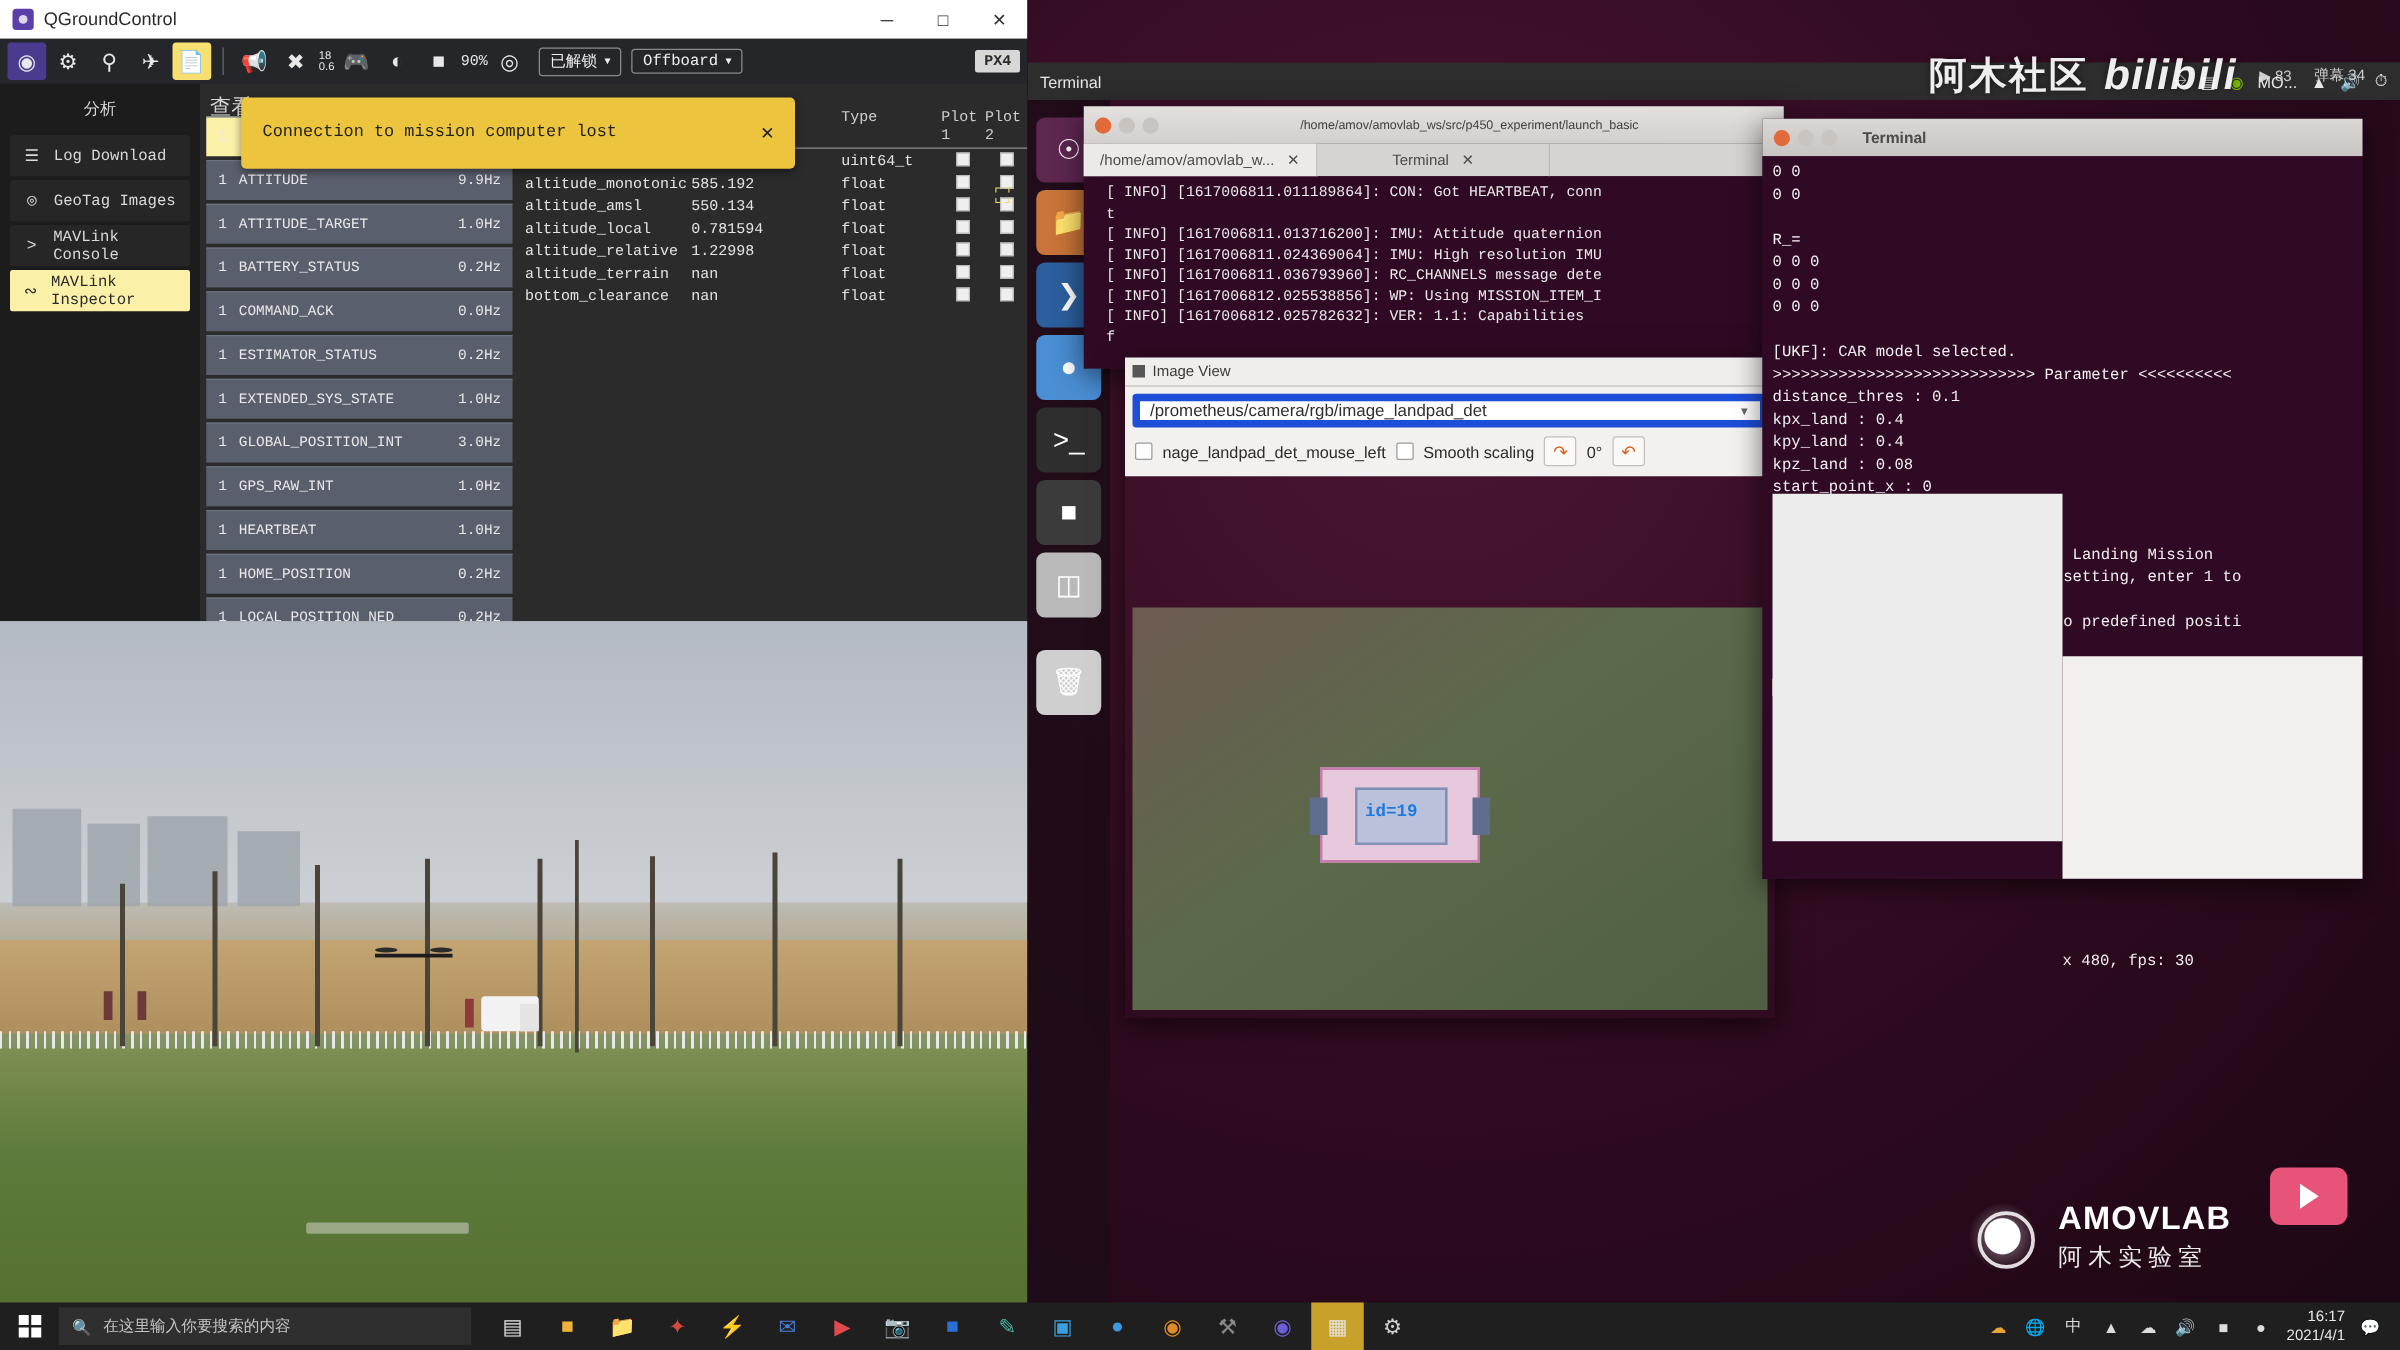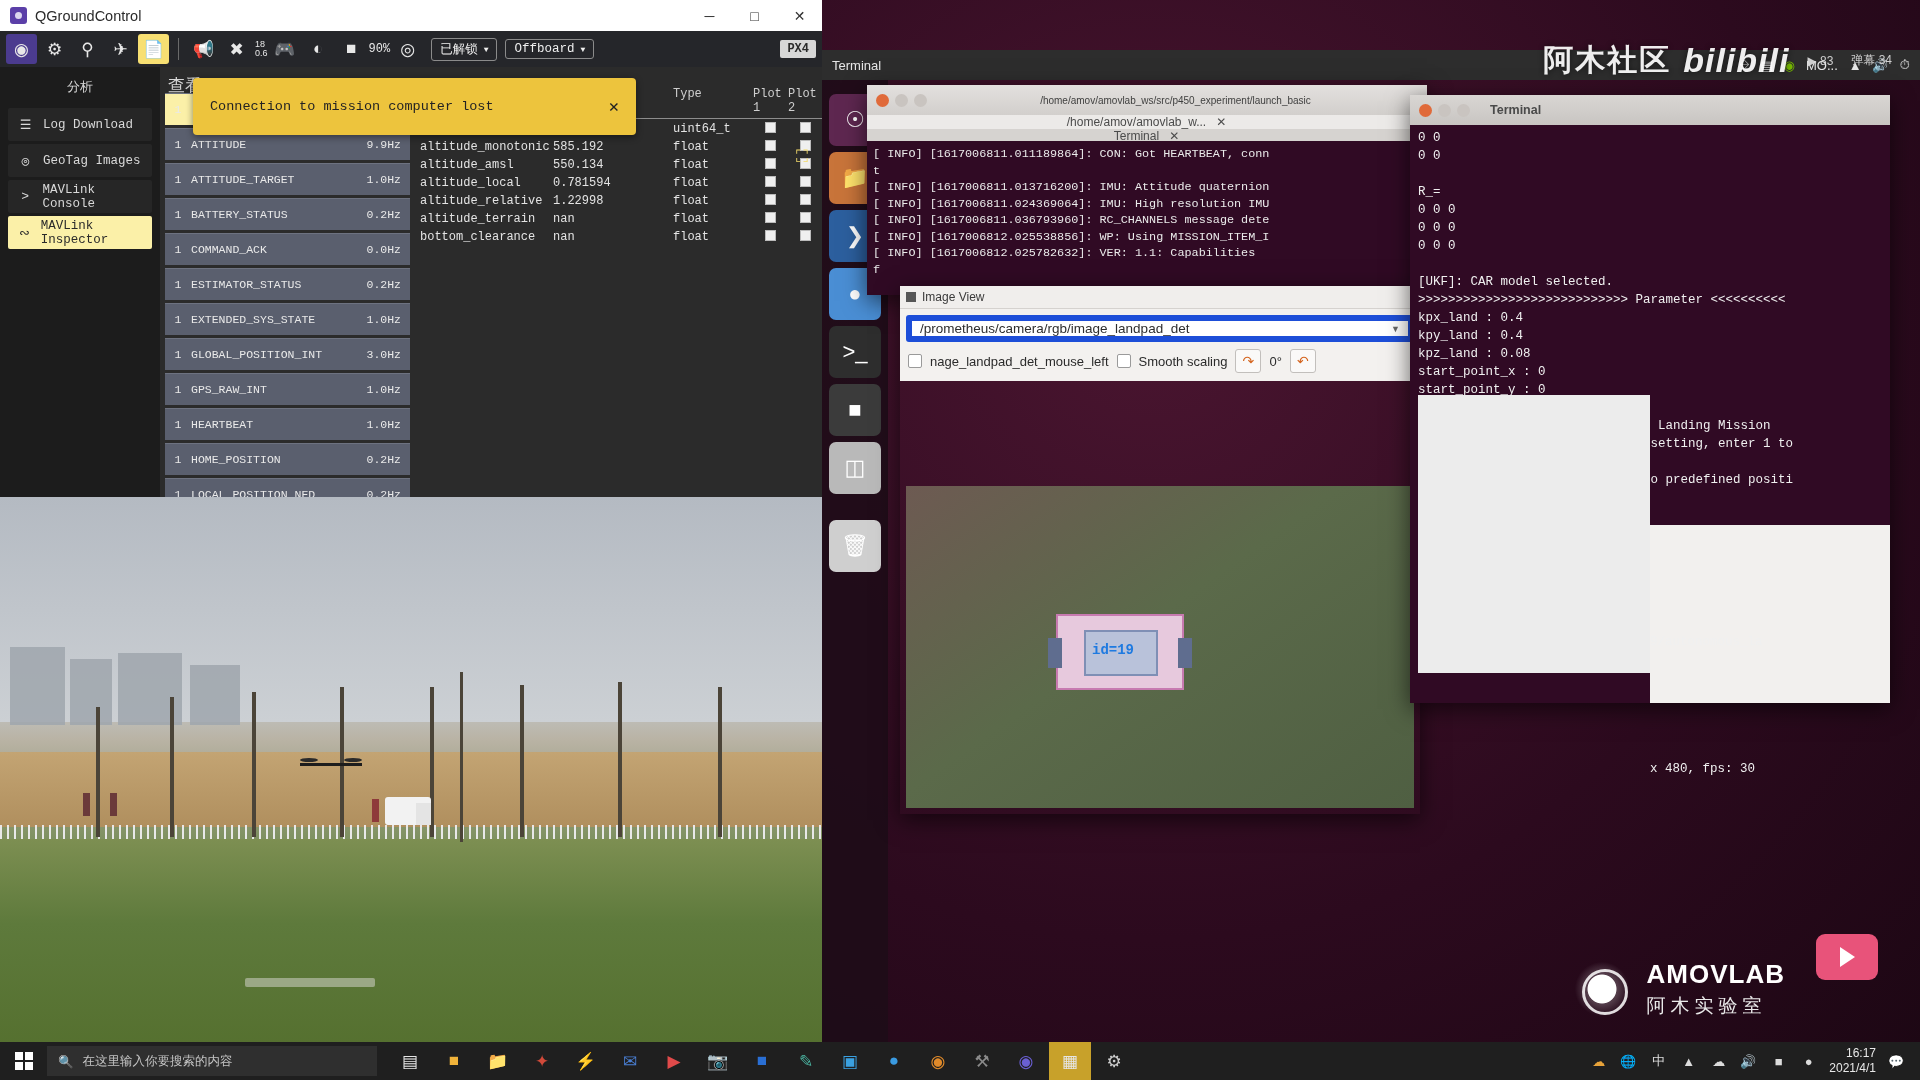--- a/index.html
+++ b/index.html
@@ -117,25 +117,25 @@
   
   .win { position:absolute; box-shadow:0 6px 22px rgba(0,0,0,.6); }
   .win-bar { height:30px; background:linear-gradient(#e3e0de,#d2cfcc);
     display:flex; align-items:center; padding:0 9px; gap:6px; }
   .dot { width:13px; height:13px; border-radius:50%; background:#c9c4c0; flex:none; }
   .dot.r { background:#e06a3a; }
   .win-bar .t { flex:1; text-align:center; color:#4a4a4a; font-size:12.5px; }
 
   .term-big { left:45px; top:85px; width:560px; height:210px; }
   .term-big .win-bar .t { font-size:10px; color:#3f3f3f; }
-  .term-tabs { height:26px; background:#d6d3d0; display:flex;flex-direction:column; }
+  .term-tabs { height:26px; background:#d6d3d0; display:flex; }
   .t-tab { flex:1; display:flex; align-items:center; justify-content:center;
     font-size:12px; color:#4b4b4b; border-right:1px solid #bcb8b5; gap:10px; }
   .t-tab.act { background:#eceae8; }
-  .term-body { height:calc(100% - 56px); background:#300a24; padding:5px 6px;
+  .term-body { height:calc(100% - 56px); background:#300a24; padding:5px 18px;
     font-family:"Liberation Mono", monospace; font-size:11.8px; color:#eaeaea;
     line-height:16.5px; overflow:hidden; white-space:nowrap; }
 
   .rqt { left:78px; top:286px; width:520px; height:528px; }
   .rqt .win-bar { background:linear-gradient(#e9e6e4,#dad7d4); }
   .rqt-sub { height:23px; background:#f0eeec; display:flex; align-items:center;
     padding:0 6px; gap:6px; font-size:12px; color:#3a3a3a; border-bottom:1px solid #d5d2cf; }
   .rqt-sq { width:10px; height:10px; background:#565656; }
   .rqt-ctrl { background:#f3f1ef; padding:6px; }
   .combo { height:27px; background:#fff; border:6px solid #1d4ed8; border-radius:3px;
@@ -570,20 +570,21 @@
         <div>0 0</div>
         <div>0 0</div>
         <div>&nbsp;</div>
         <div>R_=</div>
         <div>0 0 0</div>
         <div>0 0 0</div>
         <div>0 0 0</div>
         <div>&nbsp;</div>
         <div>[UKF]: CAR model selected.</div>
         <div>&gt;&gt;&gt;&gt;&gt;&gt;&gt;&gt;&gt;&gt;&gt;&gt;&gt;&gt;&gt;&gt;&gt;&gt;&gt;&gt;&gt;&gt;&gt;&gt;&gt;&gt;&gt;&gt; Parameter &lt;&lt;&lt;&lt;&lt;&lt;&lt;&lt;&lt;&lt;</div>
+        <div>distance_thres : 0.1</div>
         <div>kpx_land : 0.4</div>
         <div>kpy_land : 0.4</div>
         <div>kpz_land : 0.08</div>
         <div>start_point_x : 0</div>
         <div>start_point_y : 0</div>
         <div>start_point_z : 0.8</div>
         <div>&gt;&gt;&gt;&gt;&gt;&gt;&gt;&gt;&gt;&gt;&gt;&gt;&gt;&gt;&gt;&gt;&gt;&gt;&gt;&gt;&gt;Autonomous Landing Mission</div>
         <div>Please check the parameter and setting, enter 1 to</div>
         <div>1</div>
         <div>[autonomous_landing]: Takeoff to predefined positi</div>

